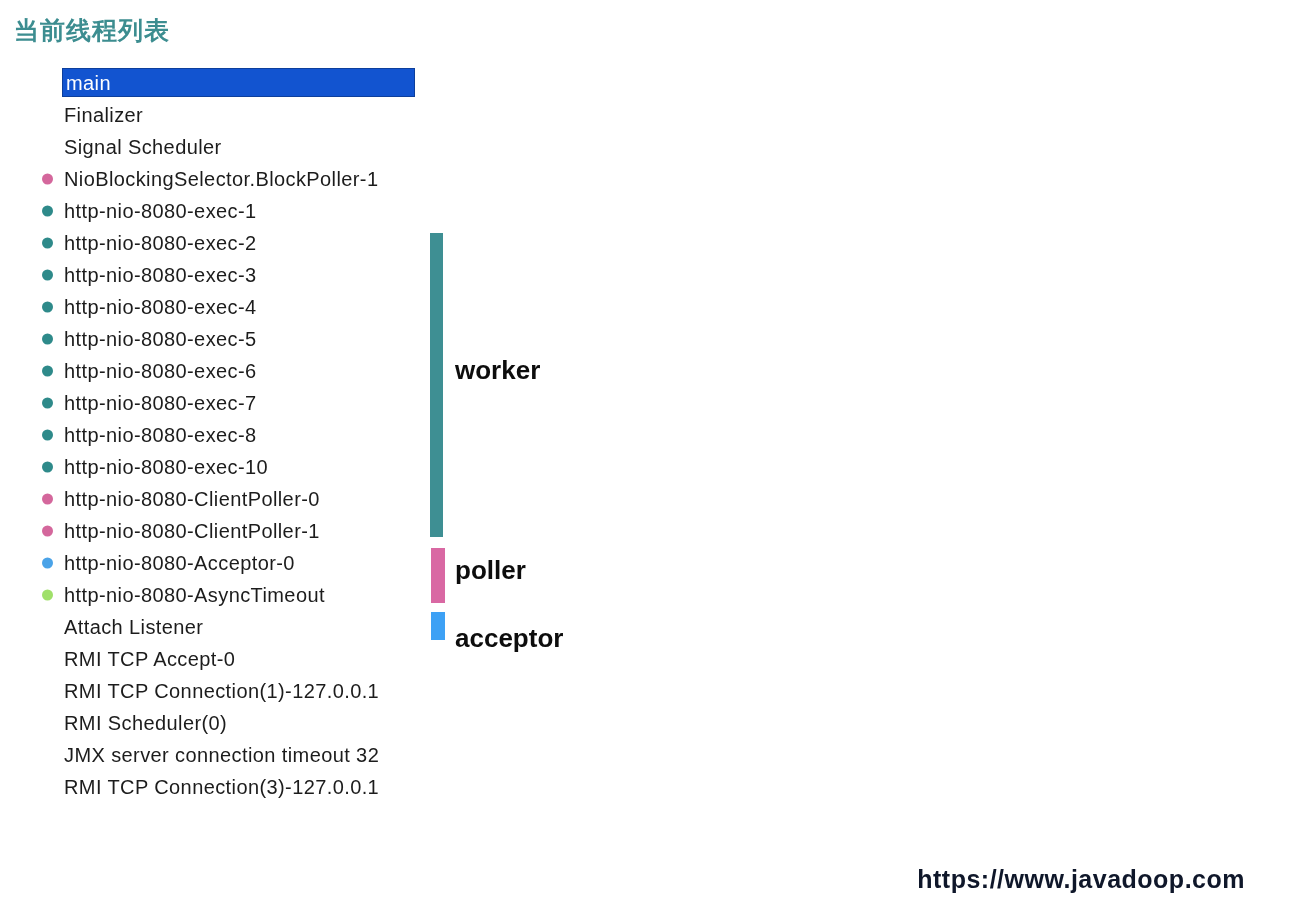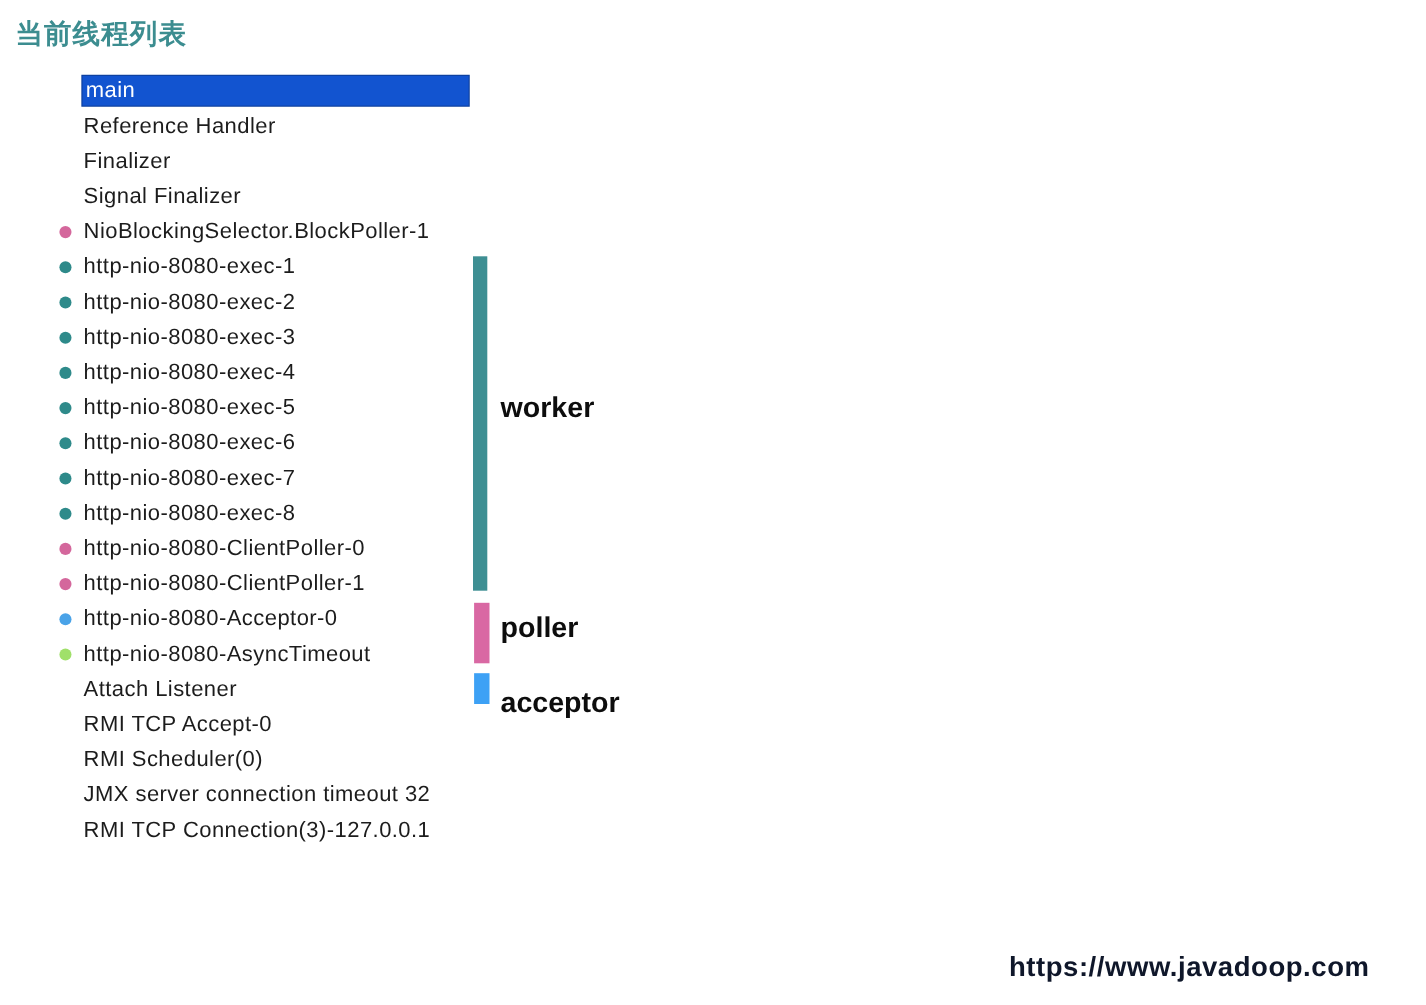--- a/index.html
+++ b/index.html
@@ -19,21 +19,20 @@
     font-size: 25px;
     font-weight: bold;
     letter-spacing: 1px;
   }
 
   .thread-list {
     position: absolute;
     left: 0;
     top: 67px;
     width: 460px;
-    padding-left: 12px;
   }
   .thread-row {
     position: relative;
     height: 32px;
   }
   .thread-row .sel-bg {
     display: none;
   }
   .thread-row.selected .sel-bg {
     display: block;
@@ -103,27 +102,24 @@
 <div class="page">
 
   <div class="page-title" style="color: rgb(60, 141, 144);">当前线程列表</div>
 
   <div class="thread-list">
       <div class="thread-row selected">
         <div class="sel-bg" style="background: rgb(18, 84, 208);"></div>
         <span class="thread-label">main</span>
       </div>
       <div class="thread-row">
-        <span class="thread-label">Reference Handler</span>
-      </div>
-      <div class="thread-row">
         <span class="thread-label">Finalizer</span>
       </div>
       <div class="thread-row">
-        <span class="thread-label">Signal Finalizer</span>
+        <span class="thread-label">Signal Scheduler</span>
       </div>
       <div class="thread-row">
         <span class="bullet" style="background: rgb(212, 103, 156);"></span>
         <span class="thread-label">NioBlockingSelector.BlockPoller-1</span>
       </div>
       <div class="thread-row">
         <span class="bullet" style="background: rgb(46, 138, 138);"></span>
         <span class="thread-label">http-nio-8080-exec-1</span>
       </div>
       <div class="thread-row">
@@ -148,20 +144,24 @@
       </div>
       <div class="thread-row">
         <span class="bullet" style="background: rgb(46, 138, 138);"></span>
         <span class="thread-label">http-nio-8080-exec-7</span>
       </div>
       <div class="thread-row">
         <span class="bullet" style="background: rgb(46, 138, 138);"></span>
         <span class="thread-label">http-nio-8080-exec-8</span>
       </div>
       <div class="thread-row">
+        <span class="bullet" style="background: rgb(46, 138, 138);"></span>
+        <span class="thread-label">http-nio-8080-exec-10</span>
+      </div>
+      <div class="thread-row">
         <span class="bullet" style="background: rgb(212, 103, 156);"></span>
         <span class="thread-label">http-nio-8080-ClientPoller-0</span>
       </div>
       <div class="thread-row">
         <span class="bullet" style="background: rgb(212, 103, 156);"></span>
         <span class="thread-label">http-nio-8080-ClientPoller-1</span>
       </div>
       <div class="thread-row">
         <span class="bullet" style="background: rgb(74, 163, 232);"></span>
         <span class="thread-label">http-nio-8080-Acceptor-0</span>
@@ -170,20 +170,23 @@
         <span class="bullet" style="background: rgb(160, 224, 106);"></span>
         <span class="thread-label">http-nio-8080-AsyncTimeout</span>
       </div>
       <div class="thread-row">
         <span class="thread-label">Attach Listener</span>
       </div>
       <div class="thread-row">
         <span class="thread-label">RMI TCP Accept-0</span>
       </div>
       <div class="thread-row">
+        <span class="thread-label">RMI TCP Connection(1)-127.0.0.1</span>
+      </div>
+      <div class="thread-row">
         <span class="thread-label">RMI Scheduler(0)</span>
       </div>
       <div class="thread-row">
         <span class="thread-label">JMX server connection timeout 32</span>
       </div>
       <div class="thread-row">
         <span class="thread-label">RMI TCP Connection(3)-127.0.0.1</span>
       </div>
     </div>
 

